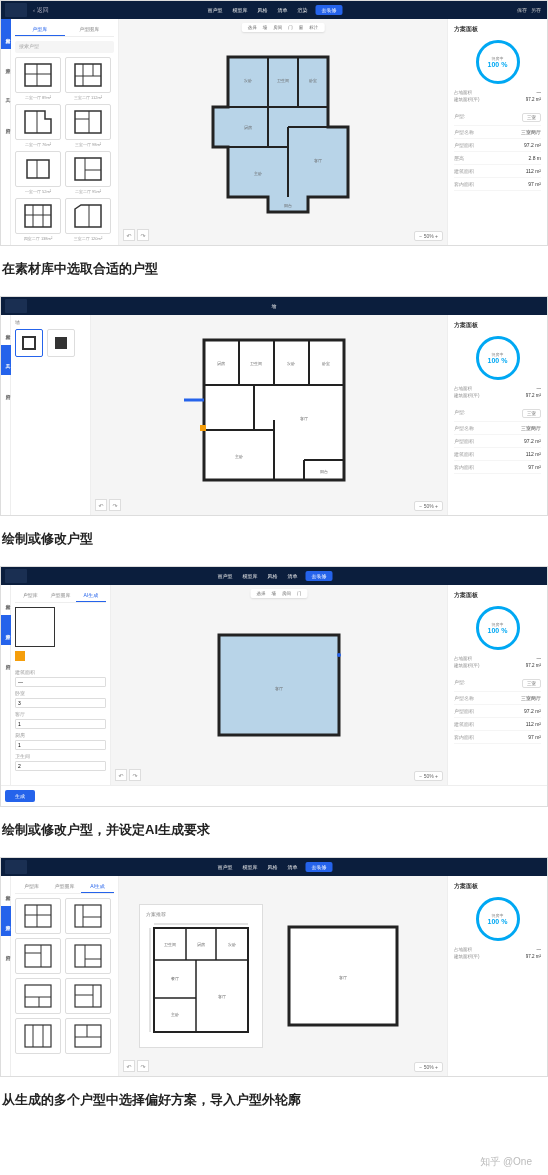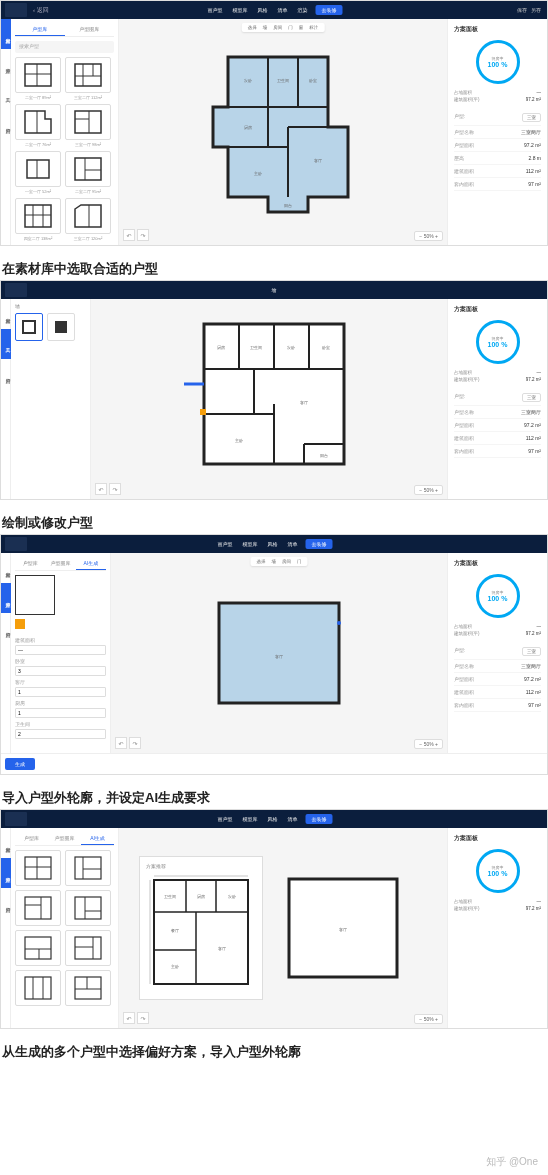--- a/index.html
+++ b/index.html
@@ -1,18 +1,18 @@
 <!DOCTYPE html>
 <html><head>
 <meta charset="utf-8">
 <style>
 *{box-sizing:border-box;margin:0;padding:0}
 body{font-family:-apple-system,"PingFang SC","Microsoft YaHei",sans-serif;background:#fff;width:548px;font-size:7px;color:#333}
 .panel{border:1px solid #ddd;margin-bottom:8px;background:#fff}
-.caption{font-size:13px;font-weight:600;padding:6px 2px 2px;color:#222}
+.caption{font-size:13px;font-weight:600;padding:6px 2px 18px;color:#222}
 .topbar{height:18px;background:#0b1e3d;display:flex;align-items:center;color:#eee;position:relative}
 .topbar .back{width:22px;height:14px;background:#1a2f52;margin-left:4px;border-radius:1px}
 .topbar .title{font-size:6px;margin-left:6px;color:#aab}
 .topbar .center{position:absolute;left:50%;transform:translateX(-50%);display:flex;gap:6px;align-items:center}
 .topbar .center span{font-size:5px;color:#eee}
 .topbar .center .toolbtn{padding:1px 2px}
 .topbar .center .primary{background:#2563eb;color:#fff;padding:2px 6px;border-radius:2px;font-size:5px}
 .topbar .right-btns{position:absolute;right:6px;display:flex;gap:4px}
 .topbar .right-btns span{font-size:5px;color:#ccc}
 .body{display:flex;min-height:200px;background:#fafafa}
@@ -46,21 +46,21 @@
 .sel{padding:1px 4px;border:1px solid #ddd;border-radius:2px;font-size:4.5px;color:#666}
 .field{width:100%;margin-bottom:3px}
 .field .flbl{font-size:5px;color:#999;margin-bottom:2px}
 .field input,.field select{width:100%;font-size:5px;padding:1px 2px;border:1px solid #ddd;border-radius:1px}
 .zoom-ctl{position:absolute;bottom:4px;right:4px;background:#fff;border:1px solid #ddd;border-radius:2px;padding:1px 4px;font-size:5px;color:#666}
 .undo-ctl{position:absolute;bottom:4px;left:4px;display:flex;gap:2px}
 .undo-ctl span{background:#fff;border:1px solid #ddd;width:12px;height:12px;display:flex;align-items:center;justify-content:center;font-size:6px;color:#888}
 .draw-tools{display:flex;gap:4px;flex-wrap:wrap}
 .draw-tool{width:28px;height:28px;border:1px solid #ddd;border-radius:2px;display:flex;align-items:center;justify-content:center}
 .draw-tool.active{border-color:#2563eb}
-.watermark{position:fixed;bottom:6px;right:10px;font-size:10px;color:#bbb}
+.watermark{position:fixed;bottom:6px;right:16px;font-size:10px;color:#bbb}
 .botbar{display:flex;padding:4px;border-top:1px solid #eee}
 .botbar .primary{background:#2563eb;color:#fff;font-size:5px;padding:3px 10px;border-radius:2px}
 .floorplan-outline{stroke:#222;stroke-width:3;fill:none}
 .floorplan-fill{fill:#b8d4e8}
 .room-lbl{font-size:4px;fill:#666;text-anchor:middle}
 </style>
 </head>
 <body>
 
 <div class="panel">
@@ -434,21 +434,21 @@
             <span class="k">套内面积</span>
             <span class="v">97 m²</span>
           </div>
       </div>
     </div>
   </div>
   <div class="botbar">
     <span class="primary">生成</span>
   </div>
 </div>
-<div class="caption">导入户型外轮廓，并设定AI生成要求</div>
+<div class="caption">绘制或修改户型，并设定AI生成要求</div>
 
 <div class="panel">
   <div class="topbar">
     <div class="back"></div>
     <div class="center">
       <span class="toolbtn">画户型</span>
       <span class="toolbtn">模型库</span>
       <span class="toolbtn">风格</span>
       <span class="toolbtn">清单</span>
       <span class="primary">去装修</span>

